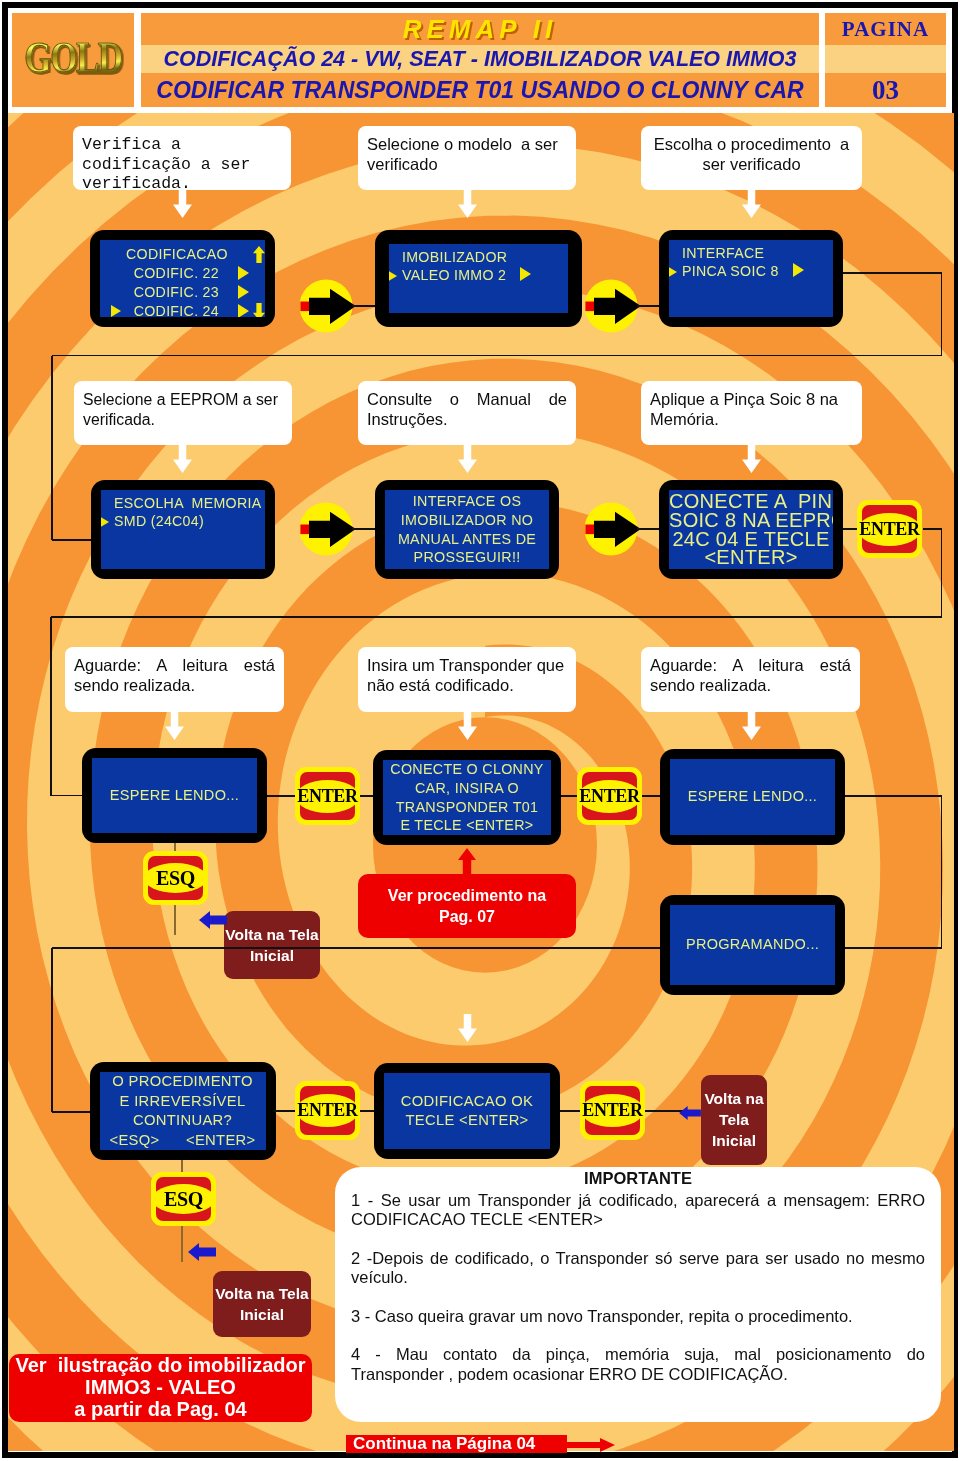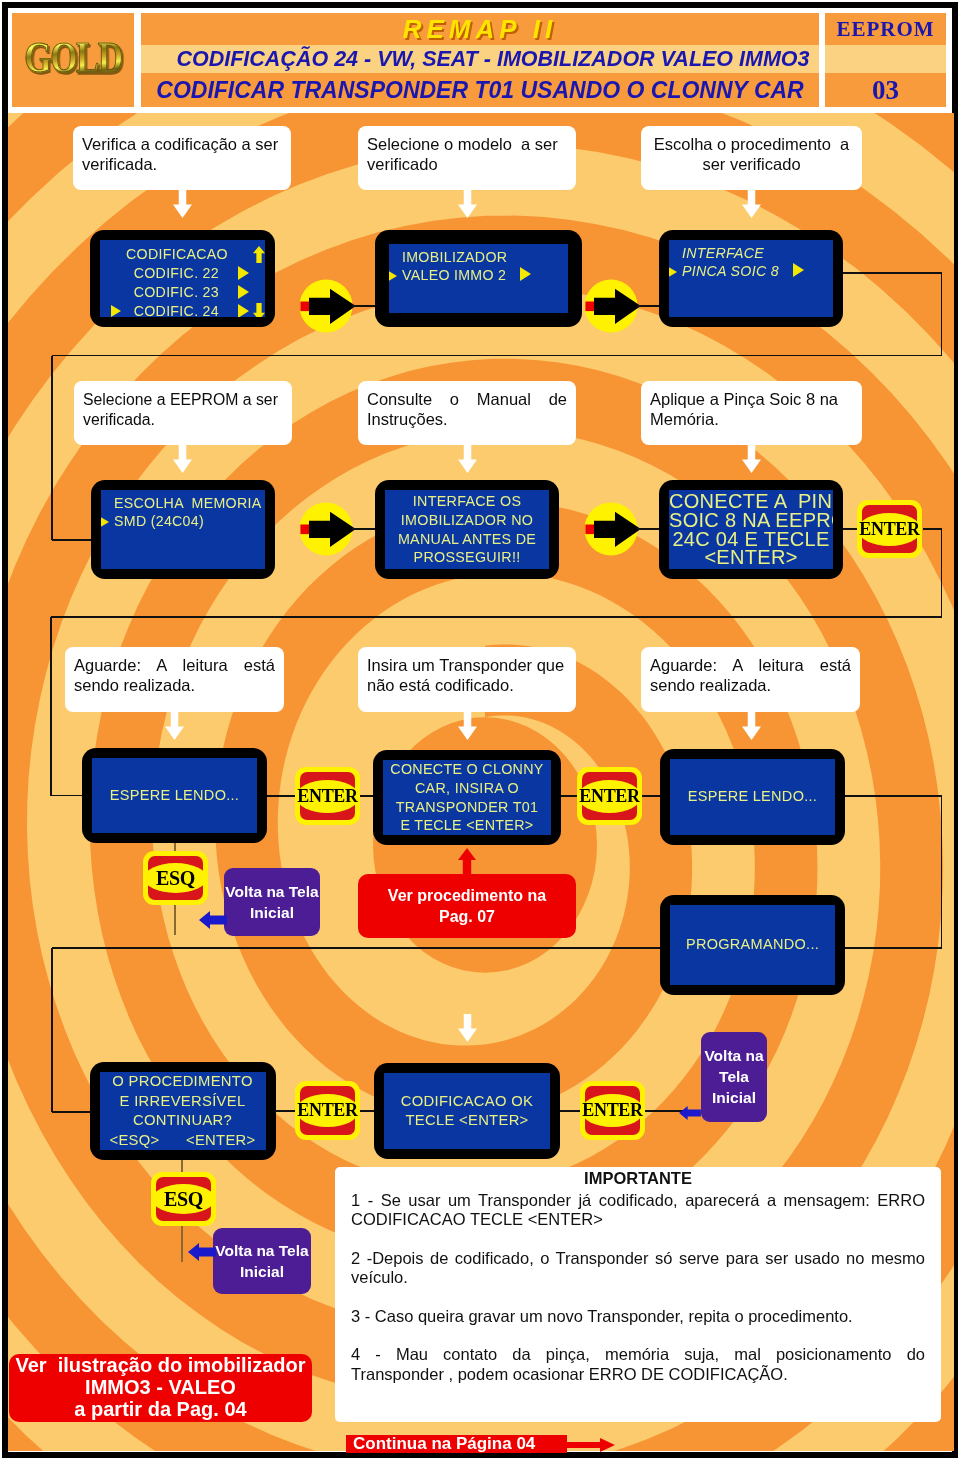--- a/index.html
+++ b/index.html
@@ -24,21 +24,21 @@
               #caa226 52%,#f7ef4a 64%,#6f6410 76%,#b89a20 88%,#5d5a12 100%);
         -webkit-background-clip:text;background-clip:text;color:transparent;
         -webkit-text-stroke:1.2px #705a10;
         filter:drop-shadow(2px 2px 0 rgba(90,65,0,.75));}
   .brand{position:absolute;left:0;top:0px;width:100%;height:32px;line-height:32px;text-align:center;
          font:italic 900 26px/32px "Liberation Sans",sans-serif;letter-spacing:5px;
          color:#FFE400;text-shadow:2px 2px 0 #C06000;}
   .tline{position:absolute;left:0;width:100%;text-align:center;
          font:italic 900 22px/28px "Liberation Sans",sans-serif;
          color:#1A16B0;white-space:nowrap;}
-  .tl1{top:32px;height:40px;line-height:28px;font-size:21.5px;margin-left:13px;}
+  .tl1{top:32px;height:40px;line-height:28px;font-size:21.5px;}
   .tl2{top:60px;height:34px;line-height:34px;font-size:23px;}
   .pagl{position:absolute;left:0;top:0;width:100%;height:32px;line-height:32px;text-align:center;
         font:700 21px/32px "Liberation Serif",serif;color:#1A16B0;letter-spacing:1px;}
   .pagn{position:absolute;left:0;top:60px;width:100%;height:34px;line-height:34px;text-align:center;
         font:700 27px/34px "Liberation Serif",serif;color:#1A16B0;border-radius:13px;}
   
   #bg{position:absolute;left:0px;top:105px;width:946px;height:1338px;overflow:hidden;background:#FCCB6E;}
   #bg svg{position:absolute;left:0;top:0;}
   #content{position:absolute;left:0px;top:105px;width:946px;height:1338px;}
   .abs{position:absolute;box-sizing:border-box;}
@@ -69,29 +69,29 @@
   .tri.tr{right:-30px;border-left:11px solid #F5E800;border-top:7px solid transparent;border-bottom:7px solid transparent;}
   .tri.ti{position:relative;display:inline-block;vertical-align:-1px;margin-left:14px;border-left:11px solid #F5E800;border-top:7px solid transparent;border-bottom:7px solid transparent;}
   .updn{position:absolute;right:-46px;width:12px;height:17px;}
   .updn.up{background:linear-gradient(#F5E800,#F5E800);clip-path:polygon(50% 0,100% 42%,72% 42%,72% 100%,28% 100%,28% 42%,0 42%);}
   .updn.dn{background:#F5E800;clip-path:polygon(50% 100%,100% 58%,72% 58%,72% 0,28% 0,28% 58%,0 58%);}
 
   .btnE{position:absolute;background:#FFF200;border-radius:11px;display:flex;align-items:center;justify-content:center;overflow:hidden;}
   .btnE .inner{position:absolute;left:5px;top:5px;right:5px;bottom:5px;background:#D9151C;border-radius:7px;}
   .btnE .ell{position:absolute;background:#FFF200;border-radius:50%;}
   .btnE span{position:relative;z-index:3;font:700 19px/19px "Liberation Serif",serif;color:#000;letter-spacing:-0.3px;}
-  .bluebtn{position:absolute;background:#4c1d95;border-radius:9px;color:#fff;
+  .bluebtn{position:absolute;background:#7f1d1d;border-radius:9px;color:#fff;
       font:700 15.5px/21px "Liberation Sans",sans-serif;display:flex;align-items:center;
-      justify-content:center;text-align:center;}
+      justify-content:center;text-align:center;margin-top:43px;}
   .bluebtn > div{width:100%;white-space:nowrap;}
   .redbox{position:absolute;background:#EE0000;border-radius:10px;color:#fff;
       font:700 16px/21px "Liberation Sans",sans-serif;display:flex;align-items:center;
       justify-content:center;text-align:center;}
   .ln{position:absolute;background:#111;}
-  .impbox{position:absolute;background:#fff;border-radius:5px;color:#111;
+  .impbox{position:absolute;background:#fff;border-radius:26px;color:#111;
       font:400 16.5px/19.5px "Liberation Sans",sans-serif;padding:2px 16px 0 16px;box-sizing:border-box;}
   .impttl{text-align:center;font-weight:700;margin-bottom:2px;}
   .impitem{margin-bottom:19px;text-align:justify;white-space:pre-wrap;}
   .impitem:last-child{margin-bottom:0;}
   .redbox.big{font:700 20px/21.7px "Liberation Sans",sans-serif;white-space:pre;}
   .foot{position:absolute;background:#EE0000;color:#fff;font:700 17px/18px "Liberation Sans",sans-serif;
       display:flex;align-items:center;padding-left:7px;}
 
 </style>
 </head>
@@ -109,36 +109,36 @@
           <div class="hband b2"></div>
           <div class="hband b3"></div>
       <div class="brand">REMAP II</div>
       <div class="tline tl1">CODIFICAÇÃO 24 - VW, SEAT - IMOBILIZADOR VALEO IMMO3</div>
       <div class="tline tl2">CODIFICAR TRANSPONDER T01 USANDO O CLONNY CAR</div>
     </div>
     <div class="hcell" id="pagBox">
       <div class="hband b1"></div>
           <div class="hband b2"></div>
           <div class="hband b3"></div>
-      <div class="pagl">EEPROM</div>
+      <div class="pagl">PAGINA</div>
       <div class="pagn">03</div>
     </div>
   </div>
 
   <div id="bg">
         <svg width="946" height="1338" viewBox="0 0 946 1338">
           <rect x="0" y="0" width="946" height="1338" fill="#FCCB6E"></rect>
           <g transform="translate(477,732) scale(1,1.14) translate(-477,-732)">
             <circle cx="477" cy="732" r="112" fill="#F79535"></circle>
             <path d="M477.0,620.0 L482.6,619.1 L488.3,618.6 L494.1,618.3 L499.9,618.3 L505.8,618.6 L511.7,619.2 L517.6,620.2 L523.5,621.4 L529.4,623.0 L535.2,624.8 L541.0,627.0 L546.7,629.5 L552.3,632.3 L557.8,635.4 L563.2,638.8 L568.4,642.5 L573.5,646.5 L578.4,650.8 L583.1,655.3 L587.6,660.2 L591.9,665.3 L596.0,670.6 L599.8,676.2 L603.3,682.0 L606.6,688.0 L609.6,694.2 L612.3,700.6 L614.6,707.2 L616.7,714.0 L618.4,720.9 L619.8,727.9 L620.8,735.0 L621.5,742.2 L621.8,749.5 L621.7,756.9 L621.3,764.2 L620.4,771.6 L619.2,779.0 L617.6,786.4 L615.7,793.7 L613.3,801.0 L610.6,808.2 L607.5,815.3 L604.0,822.2 L600.1,829.1 L595.9,835.7 L591.3,842.2 L586.4,848.5 L581.1,854.5 L575.5,860.3 L569.5,865.9 L563.3,871.2 L556.7,876.1 L549.9,880.8 L542.8,885.2 L535.5,889.2 L527.9,892.9 L520.1,896.1 L512.1,899.1 L503.9,901.6 L495.5,903.7 L487.0,905.4 L478.4,906.7 L469.6,907.5 L460.8,907.9 L452.0,907.9 L443.1,907.4 L434.1,906.5 L425.2,905.1 L416.4,903.2 L407.6,900.9 L398.8,898.2 L390.2,894.9 L381.7,891.3 L373.3,887.2 L365.1,882.6 L357.2,877.6 L349.4,872.2 L341.9,866.4 L334.6,860.2 L327.7,853.6 L321.0,846.6 L314.7,839.2 L308.7,831.6 L303.0,823.5 L297.8,815.2 L293.0,806.5 L288.6,797.6 L284.6,788.5 L281.0,779.0 L278.0,769.4 L275.4,759.6 L273.2,749.6 L271.6,739.5 L270.5,729.3 L269.9,719.0 L269.8,708.6 L270.3,698.1 L271.2,687.7 L272.7,677.3 L274.7,666.9 L277.3,656.5 L280.4,646.3 L284.0,636.2 L288.1,626.2 L292.8,616.4 L297.9,606.9 L303.6,597.5 L309.8,588.4 L316.4,579.6 L323.5,571.1 L331.0,562.9 L339.0,555.0 L347.4,547.6 L356.2,540.5 L365.4,533.9 L374.9,527.7 L384.8,522.0 L395.0,516.7 L405.5,511.9 L416.3,507.7 L427.3,504.0 L438.5,500.8 L449.9,498.2 L461.5,496.2 L473.3,494.7 L485.1,493.8 L497.0,493.5 L509.0,493.8 L521.0,494.7 L533.0,496.2 L544.9,498.3 L556.7,501.1 L568.5,504.4 L580.1,508.3 L591.6,512.8 L602.8,518.0 L613.9,523.6 L624.6,529.9 L635.1,536.7 L645.3,544.1 L655.1,552.0 L664.6,560.4 L673.7,569.3 L682.3,578.7 L690.5,588.5 L698.2,598.8 L705.5,609.5 L712.2,620.6 L718.3,632.0 L723.9,643.8 L729.0,655.9 L733.4,668.3 L737.2,680.9 L740.4,693.8 L743.0,706.9 L744.9,720.1 L746.2,733.4 L746.8,746.8 L746.7,760.3 L745.9,773.9 L744.5,787.4 L742.4,800.9 L739.6,814.3 L736.1,827.6 L731.9,840.7 L727.1,853.7 L721.6,866.5 L715.5,879.0 L708.7,891.2 L701.3,903.2 L693.2,914.7 L684.6,925.9 L675.4,936.7 L665.6,947.1 L655.3,957.0 L644.5,966.4 L633.2,975.3 L621.4,983.6 L609.1,991.3 L596.5,998.5 L583.5,1005.0 L570.1,1010.9 L556.3,1016.2 L542.3,1020.7 L528.1,1024.6 L513.6,1027.8 L498.9,1030.2 L484.1,1031.9 L469.1,1032.9 L454.1,1033.1 L439.0,1032.6 L423.9,1031.3 L408.9,1029.3 L393.9,1026.5 L379.1,1023.0 L364.4,1018.7 L349.9,1013.6 L335.6,1007.8 L321.5,1001.3 L307.8,994.1 L294.4,986.1 L281.3,977.5 L268.7,968.2 L256.5,958.3 L244.8,947.7 L233.6,936.6 L223.0,924.8 L212.9,912.5 L203.4,899.7 L194.5,886.3 L186.3,872.5 L178.7,858.3 L171.9,843.7 L165.8,828.6 L160.4,813.3 L155.8,797.6 L151.9,781.7 L148.8,765.6 L146.6,749.3 L145.1,732.9 L144.5,716.3 L144.7,699.7 L145.7,683.1 L147.6,666.5 L150.3,649.9 L153.8,633.5 L158.2,617.2 L163.4,601.1 L169.4,585.3 L176.2,569.7 L183.8,554.4 L192.1,539.5 L201.3,525.0 L211.1,510.9 L221.7,497.3 L233.0,484.2 L245.0,471.6 L257.6,459.6 L270.8,448.2 L284.6,437.5 L299.0,427.4 L313.9,418.1 L329.3,409.5 L345.2,401.6 L361.4,394.5 L378.1,388.2 L395.1,382.8 L412.4,378.1 L429.9,374.4 L447.7,371.5 L465.6,369.5 L483.7,368.4 L501.8,368.2 L520.0,368.9 L538.2,370.5 L556.3,373.0 L574.3,376.4 L592.2,380.7 L609.8,386.0 L627.3,392.1 L644.4,399.1 L661.3,407.0 L677.7,415.7 L693.8,425.2 L709.4,435.6 L724.5,446.8 L739.1,458.7 L753.0,471.4 L766.4,484.8 L779.1,498.9 L791.2,513.6 L802.5,529.0 L813.0,545.0 L822.8,561.5 L831.8,578.5 L839.9,596.0 L847.2,613.9 L853.5,632.2 L859.0,650.8 L863.6,669.7 L867.2,688.9 L869.8,708.3 L871.5,727.9 L872.2,747.5 L872.0,767.2 L870.7,787.0 L868.5,806.7 L865.2,826.3 L861.0,845.7 L855.8,865.0 L849.7,884.1 L842.5,902.8 L834.5,921.3 L825.5,939.3 L815.6,956.9 L804.8,974.1 L793.1,990.7 L780.6,1006.8 L767.2,1022.2 L753.1,1037.0 L738.2,1051.2 L722.6,1064.6 L706.3,1077.2 L689.4,1089.0 L671.9,1100.0 L653.7,1110.2 L635.1,1119.4 L616.0,1127.7 L596.4,1135.1 L576.4,1141.5 L556.1,1146.9 L535.6,1151.3 L514.7,1154.7 L493.7,1157.0 L472.5,1158.3 L451.3,1158.6 L430.0,1157.8 L408.7,1155.9 L387.5,1152.9 L366.5,1148.9 L345.6,1143.9 L324.9,1137.8 L304.5,1130.6 L284.5,1122.4 L264.8,1113.2 L245.6,1103.1 L226.9,1091.9 L208.7,1079.8 L191.1,1066.8 L174.1,1052.9 L157.8,1038.1 L142.2,1022.5 L127.4,1006.1 L113.4,989.0 L100.2,971.1 L87.9,952.6 L76.5,933.4 L66.1,913.7 L56.7,893.4 L48.2,872.6 L40.8,851.3 L34.4,829.7 L29.1,807.8 L24.9,785.5 L21.8,763.0 L19.9,740.4 L19.0,717.6 L19.3,694.8 L20.7,671.9 L23.3,649.1 L27.0,626.5 L31.9,603.9 L37.9,581.6 L44.9,559.6 L53.1,537.9 L62.4,516.7 L72.8,495.8 L84.2,475.5 L96.6,455.7 L110.1,436.5 L124.5,417.9 L139.8,400.1 L156.1,383.0 L173.2,366.7 L191.1,351.3 L209.9,336.7 L229.3,323.1 L249.5,310.4 L270.3,298.7 L291.7,288.0 L313.7,278.4 L336.2,269.9 L359.1,262.5 L382.4,256.3 L406.0,251.2 L429.9,247.2 L454.0,244.5 L478.3,243.0 L502.6,242.6 L527.0,243.5 L551.4,245.6 L575.7,249.0 L599.9,253.5 L623.8,259.3 L647.5,266.2 L670.8,274.3 L693.7,283.6 L716.2,294.1 L738.2,305.7 L759.7,318.4 L780.5,332.2 L800.6,347.0 L820.1,362.8 L838.7,379.6 L856.5,397.4 L873.5,416.1 L889.5,435.6 L904.6,455.9 L918.6,477.0 L931.6,498.9 L943.6,521.3 L954.4,544.4 L964.1,568.1 L972.6,592.2 L979.9,616.8 L986.0,641.8 L990.8,667.1 L994.4,692.6 L996.7,718.4 L997.7,744.3 L997.5,770.2 L995.9,796.2 L993.1,822.1 L988.9,847.8 L983.5,873.4 L976.8,898.7 L968.8,923.7 L959.6,948.4 L949.1,972.5 L937.4,996.2 L924.5,1019.3 L910.5,1041.8 L895.3,1063.6 L879.1,1084.6 L861.8,1104.9 L843.4,1124.3 L824.1,1142.8 L803.9,1160.3 L782.7,1176.8 L760.8,1192.3 L738.0,1206.8 L714.5,1220.0 L690.3,1232.2 L665.5,1243.1 L640.2,1252.8 L614.4,1261.2 L588.1,1268.4 L561.4,1274.2 L534.5,1278.7 L507.3,1281.9 L479.9,1283.7 L452.4,1284.2 L424.9,1283.3 L397.4,1281.0 L370.0,1277.3 L342.8,1272.3 L315.8,1265.9 L289.1,1258.1 L262.8,1249.1 L237.0,1238.7 L211.6,1227.0 L186.8,1214.0 L162.6,1199.8 L139.2,1184.4 L116.4,1167.8 L94.5,1150.1 L73.5,1131.3 L53.4,1111.4 L34.3,1090.5 L16.2,1068.6 L-0.8,1045.8 L-16.6,1022.2 L-31.3,997.7 L-44.8,972.6 L-57.1,946.7 L-68.0,920.2 L-77.7,893.1 L-85.9,865.6 L-92.9,837.6 L-98.4,809.3 L-102.5,780.7 L-105.2,751.8 L-106.5,722.8 L-106.3,693.8 L-104.7,664.7 L-101.6,635.7 L-97.0,606.8 L-91.1,578.2 L-83.7,549.8 L-74.8,521.8 L-64.6,494.2 L-53.0,467.2 L-40.1,440.6 L-25.8,414.8 L-10.2,389.6 L6.6,365.2 L24.7,341.6 L44.0,318.9 L64.4,297.2 L85.8,276.4 L108.4,256.8 L131.9,238.2 L156.3,220.8 L181.7,204.6 L207.8,189.7 L234.7,176.1 L262.3,163.8 L290.5,152.9 L319.3,143.3 L348.5,135.3 L378.2,128.6 L408.2,123.5 L438.5,119.8 L469.0,117.7 L499.6,117.0 L530.2,117.9 L560.8,120.3 L591.3,124.3 L621.6,129.7 L651.6,136.7 L681.3,145.2 L710.6,155.2 L739.5,166.6 L767.7,179.5 L795.3,193.7 L822.2,209.4 L848.4,226.4 L873.7,244.7 L898.1,264.3 L921.5,285.1 L943.9,307.1 L965.2,330.2 L985.4,354.4 L1004.4,379.6 L1022.1,405.8 L1038.5,432.8 L1053.6,460.7 L1067.3,489.3 L1079.6,518.6 L1090.4,548.6 L1099.7,579.0 L1107.6,610.0 L1113.8,641.4 L1118.5,673.1 L1121.7,705.0 L1123.2,737.1 L1123.1,769.3 L1121.5,801.4 L1118.2,833.6 L1113.4,865.5 L1106.9,897.2 L1098.8,928.7 L1089.2,959.7 L1078.1,990.2 L1065.4,1020.2 L1051.2,1049.6 L1035.5,1078.3 L1018.4,1106.2 L999.9,1133.3 L980.1,1159.4 L959.0,1184.6 L936.5,1208.7 L912.9,1231.7 L888.2,1253.6 L862.3,1274.2 L835.4,1293.5 L807.5,1311.5 L778.8,1328.1 L749.2,1343.3 L718.8,1357.0 L687.7,1369.2 L656.0,1379.8 L623.8,1388.9 L591.2,1396.3 L558.1,1402.2 L524.7,1406.4 L491.2,1408.9 L457.5,1409.8 L423.7,1409.0 L390.0,1406.5 L356.4,1402.3 L323.0,1396.4 L289.9,1388.9 L257.1,1379.7 L224.8,1368.9 L193.1,1356.5 L161.9,1342.5 L131.4,1326.9 L101.7,1309.8 L72.9,1291.3 L45.0,1271.3 L18.0,1249.9 L-7.9,1227.1 L-32.6,1203.1 L-56.2,1177.8 L-78.5,1151.3 L-99.4,1123.8 L-119.1,1095.1 L-137.3,1065.5 L-154.0,1035.0 L-169.2,1003.6 L-182.8,971.5 L-194.9,938.7 L-205.3,905.3 L-214.0,871.3 L-221.1,837.0 L-226.4,802.2 L-230.0,767.2 L-231.9,732.0 L-232.0,696.7 L-230.4,661.4 L-227.0,626.2 L-221.8,591.1 L-214.9,556.3 L-206.3,521.8 L-195.9,487.7 L-183.8,454.2 L-170.1,421.3 L-154.7,389.0 L-137.8,357.5 L-119.2,326.8 L-99.1,297.1 L-77.5,268.3 L-54.5,240.7 L-30.1,214.1 L-4.4,188.8 L22.6,164.8 L50.8,142.1 L80.1,120.8 L110.4,100.9 L141.8,82.6 L174.1,65.8 L207.2,50.7 L241.1,37.2 L275.7,25.3 L310.9,15.2 L346.5,6.9 L382.6,0.3 L419.0,-4.5 L455.7,-7.4 L492.5,-8.6 L529.4,-7.9 L566.2,-5.3 L602.9,-1.0 L639.5,5.2 L675.7,13.2 L711.5,23.1 L746.8,34.7 L781.5,48.0 L815.6,63.1 L848.9,79.9 L881.4,98.4 L913.0,118.5 L943.6,140.1 L973.1,163.3 L1001.5,188.0 L1028.6,214.0 L1054.4,241.5 L1078.9,270.2 L1101.9,300.1 L1123.5,331.2 L1143.5,363.3 L1161.9,396.5 L1178.6,430.6 L1193.7,465.5 L1207.0,501.1 L1218.5,537.5 L1228.2,574.4 L1236.1,611.8 L1242.2,649.6 L1246.3,687.6 L1248.6,725.9 L1248.9,764.4 L1247.3,802.8 L1243.8,841.1 L1238.4,879.3 L1231.1,917.2 L1221.9,954.8 L1210.9,991.9 L1198.0,1028.4 L1183.2,1064.3 L1166.7,1099.5 L1148.5,1133.9 L1128.5,1167.3 L1106.8,1199.7 L1083.6,1231.1 L1058.7,1261.3 L1032.4,1290.3 L1004.6,1318.0 L975.4,1344.2 L945.0,1369.1 L913.3,1392.4 L880.4,1414.1 L846.4,1434.2 L811.5,1452.6 L775.6,1469.3 L738.9,1484.1 L701.5,1497.2 L663.4,1508.4 L624.7,1517.7 L585.6,1525.0 L546.2,1530.4 L506.4,1533.9 L466.5,1535.3 L426.5,1534.8 L386.5,1532.3 L346.7,1527.8 L307.1,1521.3 L267.8,1512.8 L228.9,1502.4 L190.6,1490.1 L152.8,1475.8 L115.8,1459.6 L79.6,1441.7 L44.3,1421.9 L9.9,1400.3 L-23.3,1377.0 L-55.4,1352.1 L-86.3,1325.6 L-115.8,1297.5 L-144.0,1268.0 L-170.6,1237.1 L-195.8,1204.8 L-219.3,1171.3 L-241.1,1136.7 L-261.3,1100.9 L-279.6,1064.1 L-296.1,1026.5 L-310.7,988.0 L-323.5,948.7 L-334.2,908.9 L-343.0,868.5 L-349.7,827.7 L-354.5,786.5 L-357.1,745.1 L-357.8,703.6 L-356.3,662.0 L-352.8,620.5 L-347.2,579.2 L-339.5,538.2 L-329.9,497.6 L-318.1,457.4 L-304.4,417.9 L-288.8,379.0 L-271.1,340.9 L-251.6,303.7 L-230.3,267.4 L-207.1,232.2 L-182.2,198.2 L-155.5,165.4 L-127.3,134.0 L-97.5,104.0 L-66.2,75.4 L-33.5,48.4 L0.6,23.0 L35.9,-0.6 L72.4,-22.5 L110.0,-42.6 L148.6,-60.8 L188.1,-77.1 L228.4,-91.4 L269.4,-103.7 L311.0,-114.0 L353.2,-122.2 L395.7,-128.3 L438.5,-132.2 L481.5,-134.1 L524.6,-133.8 L567.7,-131.3 L610.7,-126.7 L653.4,-120.0 L695.8,-111.1 L737.8,-100.2 L779.2,-87.1 L819.9,-72.0 L859.9,-54.8 L899.0,-35.7 L937.2,-14.6 L974.3,8.4 L1010.3,33.2 L1045.0,59.8 L1078.4,88.2 L1110.4,118.2 L1140.9,149.8 L1169.8,182.9 L1197.0,217.5 L1222.6,253.4 L1246.3,290.5 L1268.2,328.9 L1288.2,368.3 L1306.2,408.7 L1322.2,450.0 L1336.1,492.1 L1347.9,534.9 L1357.6,578.3 L1365.2,622.2 L1370.5,666.4 L1373.7,710.9 L1374.6,755.5 L1373.3,800.2 L1369.8,844.8 L1364.1,889.2 L1356.1,933.3 L1346.0,977.1 L1333.7,1020.3 L1319.2,1062.9 L1302.6,1104.8 L1284.0,1145.8 L1263.2,1185.9 L1240.5,1225.0 L1215.9,1262.9 L1189.3,1299.6 L1161.0,1335.0 L1130.9,1369.0 L1099.1,1401.4 L1065.7,1432.3 L1030.7,1461.5 L994.3,1488.9 L956.6,1514.6 L917.5,1538.3 L877.3,1560.1 L836.0,1579.9 L793.8,1597.7 L750.6,1613.3 L706.7,1626.8 L662.2,1638.1 L617.0,1647.1 L571.5,1653.9 L525.6,1658.5 L479.4,1660.8 L433.2,1660.7 L387.0,1658.4 L340.9,1653.8 L295.0,1646.8 L249.5,1637.6 L204.5,1626.1 L160.0,1612.4 L116.3,1596.5 L73.3,1578.4 L31.2,1558.1 L-9.8,1535.8 L-49.7,1511.4 L-88.4,1485.1 L-125.8,1456.8 L-161.8,1426.6 L-196.2,1394.7 L-229.1,1361.1 L-260.3,1325.8 L-289.7,1289.0 L-317.3,1250.8 L-342.9,1211.1 L-366.6,1170.2 L-388.3,1128.2 L-407.8,1085.0 L-425.2,1040.9 L-440.4,995.9 L-453.4,950.2 L-464.1,903.9 L-472.4,857.0 L-478.5,809.7 L-482.1,762.1 L-483.4,714.4 L-482.4,666.6 L-478.9,618.9 L-473.1,571.3 L-464.9,524.0 L-454.3,477.2 L-441.5,430.9 L-426.3,385.3 L-408.8,340.4 L-389.2,296.4 L-367.3,253.3 L-343.3,211.4 L-317.2,170.7 L-289.1,131.3 L-259.0,93.3 L-227.1,56.8 L-193.3,21.9 L-157.8,-11.3 L-120.7,-42.7 L-82.0,-72.3 L-41.9,-100.0 L-0.3,-125.6 L42.5,-149.2 L86.4,-170.6 L131.4,-189.8 L177.4,-206.8 L224.2,-221.5 L271.7,-233.9 L319.8,-243.9 L368.4,-251.5 L417.4,-256.6 L466.6,-259.4 L516.0,-259.7 L565.3,-257.5 L614.5,-252.9 L663.5,-245.8 L712.1,-236.3 L760.3,-224.3 L807.8,-210.0 L854.6,-193.3 L900.6,-174.3 L945.6,-153.0 L989.5,-129.5 L1032.3,-103.7 L1073.7,-75.9 L1113.8,-46.0 L1152.3,-14.1 L1189.3,19.7 L1224.6,55.3 L1258.1,92.7 L1289.7,131.7 L1319.4,172.3 L1347.0,214.4 L1372.5,257.8 L1395.9,302.5 L1417.0,348.4 L1435.9,395.3 L1452.4,443.1 L1466.5,491.7 L1478.2,541.0 L1487.5,590.9 L1494.2,641.2 L1498.5,691.9 L1500.2,742.7 L1499.4,793.6 L1496.1,844.5 L1490.2,895.2 L1481.8,945.6 L1470.9,995.5 L1457.5,1044.9 L1441.7,1093.6 L1423.4,1141.6 L1402.8,1188.5 L1379.8,1234.5 L1354.5,1279.3 L1327.1,1322.8 L1297.4,1365.0 L1265.7,1405.6 L1231.9,1444.7 L1196.3,1482.0 L1158.7,1517.6 L1119.4,1551.3 L1078.5,1583.1 L1036.0,1612.8 L992.0,1640.3 L946.6,1665.7 L900.0,1688.8 L852.3,1709.6 L803.5,1728.0 L753.8,1744.0 L703.4,1757.4 L652.3,1768.4 L600.7,1776.8 L548.6,1782.7 L496.3,1785.9 L443.9,1786.6 L391.4,1784.6 L339.0,1780.1 L286.9,1772.9 L235.2,1763.1 L183.9,1750.8 L133.3,1735.9 L83.4,1718.5 L34.5,1698.6 L-13.5,1676.3 L-60.3,1651.6 L-106.0,1624.5 L-150.2,1595.3 L-193.0,1563.8 L-234.2,1530.2 L-273.7,1494.5 L-311.4,1457.0 L-347.2,1417.5 L-381.1,1376.3 L-412.9,1333.4 L-442.5,1288.9 L-469.9,1242.9 L-495.1,1195.7 L-517.8,1147.1 L-538.2,1097.5 L-556.1,1046.9 L-571.4,995.3 L-584.2,943.1 L-594.3,890.2 L-601.9,836.8 L-606.7,783.1 L-608.9,729.2 L-608.5,675.1 L-605.3,621.1 L-599.4,567.3 L-590.9,513.8 L-579.6,460.7 L-565.8,408.2 L-549.3,356.4 L-530.3,305.5 L-508.8,255.5 L-484.7,206.6 L-458.3,158.9 L-429.4,112.5 L-398.3,67.6 L-364.9,24.3 L-329.4,-17.4 L-291.9,-57.3 L-252.3,-95.3 L-210.9,-131.3 L-167.7,-165.2 L-122.9,-197.0 L-76.4,-226.5 L-28.5,-253.8 L20.7,-278.6 L71.2,-301.0 L122.7,-320.8 L175.2,-338.1 L228.6,-352.7 L282.6,-364.7 L337.3,-374.0 L392.4,-380.6 L447.8,-384.4 L503.3,-385.5 L558.9,-383.8 L614.4,-379.3 L669.7,-372.1 L724.6,-362.1 L778.9,-349.4 L832.6,-334.0 L885.6,-315.9 L937.6,-295.2 L988.5,-271.9 L1038.3,-246.1 L1086.8,-217.8 L1133.8,-187.1 L1179.3,-154.1 L1223.2,-118.9 L1265.3,-81.4 L1305.5,-41.9 L1343.7,-0.4 L1379.8,43.0 L1413.8,88.2 L1445.5,135.0 L1474.8,183.4 L1501.8,233.3 L1526.2,284.5 L1548.1,336.9 L1567.4,390.3 L1584.0,444.7 L1597.9,499.9 L1609.0,555.7 L1617.3,612.1 L1622.9,668.9 L1625.6,726.0 L1625.5,783.1 L1622.5,840.3 L1616.7,897.2 L1608.0,953.9 L1596.6,1010.1 L1582.3,1065.7 L1565.3,1120.6 L1545.5,1174.6 L1523.1,1227.6 L1498.1,1279.5 L1470.4,1330.1 L1440.3,1379.3 L1407.7,1427.0 L1372.8,1473.0 L1335.5,1517.3 L1296.1,1559.8 L1254.6,1600.2 L1211.1,1638.6 L1165.7,1674.7 L1118.5,1708.7 L1069.7,1740.2 L1019.3,1769.3 L967.5,1795.9 L914.3,1819.9 L860.0,1841.2 L804.7,1859.9 L748.4,1875.7 L691.4,1888.8 L633.7,1899.0 L575.6,1906.3 L517.1,1910.8 L458.5,1912.3 L399.7,1910.9 L341.1,1906.6 L282.7,1899.4 L224.7,1889.2 L167.2,1876.2 L110.4,1860.4 L54.4,1841.7 L-0.7,1820.2 L-54.6,1796.0 L-107.4,1769.1 L-158.7,1739.6 L-208.6,1707.6 L-256.9,1673.0 L-303.4,1636.1 L-348.1,1596.9 L-390.8,1555.5 L-431.4,1512.0 L-469.9,1466.5 L-506.1,1419.1 L-539.8,1369.9 L-571.2,1319.0 L-600.0,1266.6 L-626.1,1212.8 L-649.6,1157.7 L-670.3,1101.5 L-688.2,1044.2 L-703.3,986.1 L-715.4,927.3 L-724.7,867.8 L-730.9,808.0 L-734.2,747.9 L-734.5,687.6 L-731.8,627.3 L-726.0,567.2 L-717.3,507.4 L-705.7,448.1 L-691.0,389.3 L-673.5,331.4 L-653.1,274.3 L-629.8,218.2 L-603.8,163.4 L-575.0,109.8 L-543.6,57.7 L-509.6,7.2 L-473.2,-41.5 L-434.3,-88.5 L-393.0,-133.5 L-349.6,-176.4 L-304.0,-217.2 L-256.5,-255.6 L-207.0,-291.7 L-155.8,-325.3 L-102.9,-356.3 L-48.5,-384.7 L7.3,-410.4 L64.4,-433.3 L122.5,-453.3 L181.7,-470.4 L241.6,-484.6 L302.3,-495.8 L363.4,-503.9 L425.0,-509.0 L486.8,-511.1 L548.6,-510.1 L610.4,-506.0 L671.9,-498.8 L733.1,-488.5 L793.7,-475.3 L853.7,-459.0 L912.7,-439.7 L970.9,-417.5 L1027.8,-392.4 L1083.5,-364.5 L1137.8,-333.8 L1190.6,-300.5 L1241.6,-264.5 L1290.9,-226.0 L1338.2,-185.1 L1383.4,-141.8 L1426.5,-96.3 L1467.3,-48.7 L1505.7,0.9 L1541.6,52.4 L1575.0,105.7 L1605.6,160.6 L1633.6,217.1 L1658.7,274.9 L1680.9,333.9 L1700.1,393.9 L1716.4,455.0 L1729.6,516.8 L1739.8,579.2 L1746.8,642.1 L1750.7,705.3 L1751.4,768.7 L1749.0,832.1 L1743.5,895.4 L1734.8,958.3 L1722.9,1020.8 L1708.0,1082.7 L1690.0,1143.7 L1668.9,1203.9 L1644.9,1263.0 L1617.9,1320.9 L1588.1,1377.4 L1555.5,1432.4 L1520.1,1485.7 L1482.1,1537.2 L1441.6,1586.9 L1398.6,1634.5 L1353.3,1679.9 L1305.7,1723.1 L1256.0,1763.9 L1204.3,1802.1 L1150.7,1837.8 L1095.3,1870.8 L1038.4,1901.1 L979.9,1928.4 L920.2,1952.9 L859.2,1974.4 L797.2,1992.8 L734.3,2008.1 L670.7,2020.3 L606.5,2029.4 L541.9,2035.2 L477.0,2037.8 L477.0,2100.6 L545.0,2098.0 L612.7,2091.9 L680.0,2082.5 L746.7,2069.7 L812.7,2053.7 L877.7,2034.4 L941.6,2012.0 L1004.3,1986.4 L1065.6,1957.7 L1125.3,1926.0 L1183.4,1891.5 L1239.6,1854.1 L1293.8,1814.0 L1346.0,1771.3 L1395.9,1726.1 L1443.5,1678.4 L1488.6,1628.6 L1531.2,1576.5 L1571.0,1522.5 L1608.1,1466.6 L1642.4,1408.9 L1673.7,1349.7 L1702.1,1289.0 L1727.3,1227.0 L1749.5,1163.9 L1768.4,1099.9 L1784.1,1035.0 L1796.6,969.4 L1805.8,903.4 L1811.7,837.0 L1814.2,770.5 L1813.5,704.0 L1809.5,637.7 L1802.1,571.6 L1791.6,506.1 L1777.7,441.3 L1760.7,377.2 L1740.5,314.1 L1717.3,252.2 L1691.0,191.5 L1661.7,132.3 L1629.5,74.6 L1594.6,18.6 L1556.9,-35.5 L1516.7,-87.6 L1473.9,-137.6 L1428.7,-185.4 L1381.2,-230.9 L1331.6,-273.9 L1279.9,-314.3 L1226.3,-352.2 L1171.0,-387.2 L1114.0,-419.5 L1055.5,-448.8 L995.7,-475.2 L934.6,-498.6 L872.6,-518.9 L809.7,-536.0 L746.0,-550.0 L681.8,-560.8 L617.1,-568.4 L552.2,-572.8 L487.3,-573.9 L422.4,-571.8 L357.7,-566.5 L293.4,-558.0 L229.7,-546.3 L166.7,-531.4 L104.5,-513.5 L43.4,-492.5 L-16.6,-468.5 L-75.2,-441.6 L-132.4,-411.8 L-188.0,-379.2 L-241.9,-343.9 L-293.9,-306.1 L-344.0,-265.7 L-391.9,-222.9 L-437.6,-177.8 L-481.0,-130.5 L-521.9,-81.2 L-560.3,-30.0 L-596.1,23.1 L-629.1,77.8 L-659.4,134.1 L-686.8,191.8 L-711.3,250.7 L-732.8,310.7 L-751.3,371.6 L-766.8,433.4 L-779.1,495.8 L-788.3,558.7 L-794.4,621.9 L-797.3,685.3 L-797.0,748.7 L-793.6,811.9 L-787.1,874.9 L-777.4,937.4 L-764.7,999.3 L-748.9,1060.5 L-730.1,1120.7 L-708.4,1179.9 L-683.7,1237.9 L-656.2,1294.5 L-626.0,1349.7 L-593.1,1403.3 L-557.6,1455.1 L-519.5,1505.0 L-479.1,1552.9 L-436.4,1598.8 L-391.5,1642.4 L-344.5,1683.7 L-295.5,1722.6 L-244.8,1759.0 L-192.3,1792.7 L-138.2,1823.8 L-82.7,1852.2 L-25.9,1877.7 L32.0,1900.4 L91.0,1920.1 L150.8,1936.9 L211.3,1950.6 L272.4,1961.4 L333.9,1969.0 L395.6,1973.6 L457.5,1975.1 L519.3,1973.6 L580.9,1968.9 L642.1,1961.3 L702.8,1950.6 L762.9,1936.9 L822.2,1920.2 L880.5,1900.6 L937.8,1878.2 L993.8,1853.0 L1048.4,1825.0 L1101.5,1794.4 L1153.0,1761.2 L1202.8,1725.5 L1250.7,1687.4 L1296.5,1647.0 L1340.3,1604.4 L1381.9,1559.7 L1421.2,1513.1 L1458.0,1464.6 L1492.4,1414.3 L1524.2,1362.5 L1553.4,1309.2 L1579.9,1254.5 L1603.6,1198.6 L1624.5,1141.7 L1642.5,1083.9 L1657.6,1025.3 L1669.7,966.0 L1678.9,906.3 L1685.1,846.2 L1688.2,785.9 L1688.4,725.7 L1685.6,665.5 L1679.8,605.6 L1671.1,546.1 L1659.4,487.1 L1644.8,428.9 L1627.3,371.5 L1607.0,315.1 L1584.0,259.8 L1558.3,205.8 L1529.9,153.2 L1499.0,102.1 L1465.6,52.6 L1429.8,4.9 L1391.7,-41.0 L1351.4,-84.8 L1309.0,-126.5 L1264.6,-166.1 L1218.4,-203.4 L1170.4,-238.3 L1120.7,-270.7 L1069.6,-300.6 L1017.1,-327.9 L963.3,-352.5 L908.4,-374.5 L852.5,-393.6 L795.8,-409.9 L738.4,-423.4 L680.5,-434.0 L622.1,-441.7 L563.5,-446.4 L504.8,-448.3 L446.1,-447.2 L387.6,-443.2 L329.4,-436.3 L271.7,-426.6 L214.5,-414.0 L158.2,-398.5 L102.7,-380.3 L48.2,-359.4 L-5.2,-335.9 L-57.2,-309.7 L-107.8,-281.0 L-156.9,-249.8 L-204.4,-216.3 L-250.1,-180.4 L-293.9,-142.4 L-335.7,-102.3 L-375.5,-60.2 L-413.0,-16.1 L-448.3,29.6 L-481.3,77.1 L-511.8,126.0 L-539.9,176.4 L-565.3,228.1 L-588.2,281.0 L-608.4,334.8 L-625.8,389.6 L-640.5,445.1 L-652.4,501.2 L-661.5,557.8 L-667.8,614.7 L-671.2,671.8 L-671.8,729.0 L-669.5,786.1 L-664.4,842.9 L-656.5,899.4 L-645.8,955.3 L-632.3,1010.6 L-616.2,1065.2 L-597.3,1118.8 L-575.8,1171.3 L-551.8,1222.7 L-525.2,1272.8 L-496.3,1321.4 L-464.9,1368.5 L-431.3,1414.0 L-395.5,1457.7 L-357.6,1499.5 L-317.7,1539.3 L-276.0,1577.1 L-232.4,1612.7 L-187.1,1646.1 L-140.3,1677.1 L-92.0,1705.8 L-42.5,1732.0 L8.3,1755.7 L60.2,1776.8 L112.9,1795.3 L166.5,1811.1 L220.8,1824.3 L275.6,1834.7 L330.8,1842.3 L386.3,1847.2 L441.9,1849.4 L497.5,1848.8 L552.9,1845.4 L608.0,1839.2 L662.8,1830.4 L716.9,1818.8 L770.4,1804.6 L823.1,1787.7 L874.8,1768.3 L925.4,1746.3 L974.8,1721.8 L1023.0,1695.0 L1069.6,1665.8 L1114.7,1634.4 L1158.2,1600.8 L1199.9,1565.1 L1239.8,1527.4 L1277.6,1487.8 L1313.5,1446.4 L1347.2,1403.3 L1378.7,1358.7 L1407.9,1312.5 L1434.7,1265.0 L1459.1,1216.3 L1481.1,1166.5 L1500.5,1115.7 L1517.4,1064.0 L1531.6,1011.6 L1543.3,958.6 L1552.2,905.2 L1558.5,851.4 L1562.1,797.4 L1563.0,743.4 L1561.3,689.4 L1556.8,635.6 L1549.7,582.2 L1540.0,529.2 L1527.6,476.9 L1512.7,425.2 L1495.2,374.4 L1475.2,324.6 L1452.8,275.9 L1428.1,228.4 L1401.0,182.3 L1371.7,137.6 L1340.2,94.4 L1306.7,52.9 L1271.2,13.2 L1233.7,-24.7 L1194.5,-60.7 L1153.6,-94.6 L1111.0,-126.4 L1067.0,-156.1 L1021.6,-183.4 L975.0,-208.5 L927.2,-231.2 L878.4,-251.5 L828.6,-269.3 L778.1,-284.6 L727.0,-297.3 L675.3,-307.5 L623.2,-315.1 L570.9,-320.1 L518.4,-322.4 L466.0,-322.2 L413.6,-319.4 L361.5,-313.9 L309.8,-305.9 L258.6,-295.3 L208.1,-282.2 L158.3,-266.7 L109.4,-248.7 L61.5,-228.3 L14.7,-205.5 L-30.9,-180.5 L-75.1,-153.3 L-117.9,-123.9 L-159.1,-92.5 L-198.6,-59.1 L-236.5,-23.8 L-272.4,13.3 L-306.5,52.1 L-338.5,92.5 L-368.5,134.4 L-396.3,177.8 L-422.0,222.4 L-445.3,268.1 L-466.3,315.0 L-485.0,362.7 L-501.2,411.3 L-515.0,460.6 L-526.2,510.5 L-535.0,560.8 L-541.3,611.5 L-545.1,662.3 L-546.3,713.2 L-544.9,764.1 L-541.1,814.8 L-534.7,865.2 L-525.9,915.2 L-514.5,964.6 L-500.8,1013.3 L-484.7,1061.3 L-466.2,1108.3 L-445.4,1154.3 L-422.4,1199.2 L-397.2,1242.8 L-369.9,1285.1 L-340.5,1326.0 L-309.2,1365.2 L-276.0,1402.9 L-241.0,1438.8 L-204.3,1472.9 L-166.0,1505.1 L-126.1,1535.3 L-84.9,1563.5 L-42.3,1589.5 L1.4,1613.4 L46.3,1635.1 L92.1,1654.5 L138.8,1671.5 L186.2,1686.2 L234.2,1698.5 L282.8,1708.4 L331.7,1715.9 L380.9,1720.9 L430.2,1723.5 L479.6,1723.6 L528.8,1721.2 L577.9,1716.5 L626.5,1709.2 L674.7,1699.6 L722.4,1687.6 L769.3,1673.3 L815.4,1656.7 L860.5,1637.8 L904.7,1616.7 L947.7,1593.5 L989.4,1568.1 L1029.8,1540.8 L1068.7,1511.5 L1106.1,1480.4 L1141.8,1447.5 L1175.9,1412.8 L1208.1,1376.6 L1238.5,1338.8 L1266.9,1299.6 L1293.3,1259.1 L1317.7,1217.4 L1339.9,1174.5 L1359.9,1130.6 L1377.7,1085.9 L1393.2,1040.3 L1406.5,994.1 L1417.4,947.4 L1426.0,900.2 L1432.2,852.7 L1436.0,804.9 L1437.4,757.1 L1436.5,709.4 L1433.2,661.8 L1427.5,614.4 L1419.5,567.5 L1409.2,521.1 L1396.6,475.2 L1381.8,430.1 L1364.7,385.9 L1345.5,342.6 L1324.2,300.3 L1300.8,259.2 L1275.4,219.4 L1248.2,180.9 L1219.0,143.9 L1188.1,108.4 L1155.5,74.5 L1121.3,42.3 L1085.6,11.9 L1048.4,-16.7 L1009.9,-43.4 L970.2,-68.1 L929.3,-90.7 L887.4,-111.3 L844.6,-129.8 L800.9,-146.0 L756.6,-160.1 L711.6,-171.9 L666.2,-181.5 L620.4,-188.8 L574.3,-193.8 L528.1,-196.5 L481.9,-196.9 L435.7,-195.0 L389.8,-190.8 L344.1,-184.4 L298.9,-175.6 L254.3,-164.7 L210.2,-151.6 L167.0,-136.3 L124.6,-118.9 L83.1,-99.4 L42.7,-77.9 L3.5,-54.4 L-34.4,-29.1 L-71.1,-1.9 L-106.2,27.0 L-139.9,57.6 L-172.0,89.8 L-202.3,123.5 L-231.0,158.7 L-257.8,195.2 L-282.8,232.9 L-305.8,271.8 L-326.8,311.8 L-345.8,352.7 L-362.7,394.4 L-377.5,436.9 L-390.2,480.1 L-400.7,523.7 L-409.0,567.8 L-415.1,612.2 L-418.9,656.8 L-420.6,701.4 L-420.0,746.1 L-417.2,790.6 L-412.2,834.9 L-405.0,878.8 L-395.6,922.3 L-384.1,965.2 L-370.5,1007.4 L-354.8,1048.8 L-337.1,1089.4 L-317.5,1129.0 L-295.9,1167.5 L-272.4,1204.9 L-247.2,1241.0 L-220.2,1275.7 L-191.5,1309.1 L-161.3,1340.9 L-129.6,1371.2 L-96.4,1399.8 L-61.9,1426.7 L-26.1,1451.8 L10.9,1475.1 L48.9,1496.5 L87.9,1515.9 L127.7,1533.4 L168.3,1548.8 L209.6,1562.2 L251.5,1573.5 L293.8,1582.7 L336.5,1589.8 L379.5,1594.7 L422.5,1597.5 L465.7,1598.2 L508.7,1596.7 L551.6,1593.0 L594.2,1587.3 L636.4,1579.4 L678.1,1569.5 L719.2,1557.5 L759.6,1543.5 L799.2,1527.5 L838.0,1509.6 L875.7,1489.8 L912.4,1468.2 L947.9,1444.8 L982.2,1419.7 L1015.1,1393.0 L1046.6,1364.7 L1076.7,1334.8 L1105.2,1303.6 L1132.1,1271.0 L1157.3,1237.2 L1180.7,1202.2 L1202.4,1166.1 L1222.2,1129.1 L1240.1,1091.1 L1256.1,1052.3 L1270.1,1012.9 L1282.1,972.8 L1292.2,932.2 L1300.1,891.3 L1306.0,850.0 L1309.9,808.5 L1311.7,767.0 L1311.4,725.4 L1309.0,684.0 L1304.6,642.8 L1298.2,601.9 L1289.7,561.5 L1279.3,521.5 L1266.9,482.2 L1252.5,443.6 L1236.3,405.8 L1218.3,368.8 L1198.4,332.9 L1176.9,298.1 L1153.6,264.4 L1128.7,231.9 L1102.3,200.8 L1074.4,171.0 L1045.1,142.7 L1014.4,116.0 L982.5,90.8 L949.4,67.3 L915.2,45.4 L880.1,25.4 L844.0,7.1 L807.1,-9.4 L769.4,-23.9 L731.2,-36.6 L692.4,-47.3 L653.2,-56.1 L613.6,-62.9 L573.8,-67.7 L533.8,-70.6 L493.8,-71.4 L453.9,-70.2 L414.1,-67.1 L374.6,-62.0 L335.4,-55.0 L296.7,-46.0 L258.5,-35.1 L220.9,-22.3 L184.1,-7.7 L148.1,8.6 L113.0,26.8 L78.9,46.6 L45.8,68.1 L14.0,91.1 L-16.7,115.7 L-46.1,141.8 L-74.1,169.2 L-100.7,198.0 L-125.7,228.0 L-149.3,259.2 L-171.2,291.5 L-191.4,324.8 L-210.0,359.0 L-226.8,394.1 L-241.8,429.9 L-255.0,466.3 L-266.3,503.3 L-275.8,540.8 L-283.4,578.7 L-289.1,616.8 L-292.9,655.2 L-294.8,693.6 L-294.7,732.0 L-292.8,770.3 L-288.9,808.5 L-283.2,846.3 L-275.6,883.8 L-266.2,920.7 L-254.9,957.2 L-241.9,992.9 L-227.1,1028.0 L-210.6,1062.2 L-192.5,1095.5 L-172.7,1127.8 L-151.4,1159.1 L-128.6,1189.2 L-104.4,1218.1 L-78.7,1245.7 L-51.8,1272.0 L-23.7,1296.9 L5.7,1320.3 L36.1,1342.2 L67.5,1362.5 L99.9,1381.3 L133.1,1398.3 L167.1,1413.7 L201.7,1427.3 L236.9,1439.2 L272.7,1449.3 L308.8,1457.6 L345.3,1464.1 L382.0,1468.8 L418.8,1471.6 L455.7,1472.6 L492.5,1471.7 L529.2,1469.1 L565.7,1464.6 L601.8,1458.3 L637.5,1450.2 L672.8,1440.4 L707.4,1428.8 L741.5,1415.6 L774.7,1400.7 L807.1,1384.1 L838.7,1366.1 L869.2,1346.5 L898.7,1325.4 L927.1,1302.9 L954.2,1279.1 L980.2,1253.9 L1004.8,1227.6 L1028.0,1200.1 L1049.8,1171.5 L1070.1,1141.9 L1088.9,1111.4 L1106.2,1080.0 L1121.8,1047.9 L1135.8,1015.0 L1148.1,981.6 L1158.7,947.6 L1167.7,913.2 L1174.8,878.4 L1180.3,843.4 L1184.0,808.2 L1185.9,772.9 L1186.0,737.6 L1184.4,702.3 L1181.1,667.3 L1176.0,632.5 L1169.2,598.1 L1160.8,564.1 L1150.6,530.5 L1138.8,497.6 L1125.4,465.4 L1110.5,433.9 L1094.0,403.2 L1076.0,373.5 L1056.6,344.7 L1035.9,317.0 L1013.8,290.3 L990.4,264.8 L965.8,240.6 L940.1,217.6 L913.4,196.0 L885.6,175.8 L856.9,157.0 L827.3,139.7 L797.0,123.9 L765.9,109.6 L734.2,96.9 L702.0,85.9 L669.3,76.4 L636.3,68.7 L602.9,62.5 L569.3,58.1 L535.6,55.3 L501.9,54.2 L468.1,54.8 L434.5,57.1 L401.1,61.0 L368.0,66.6 L335.3,73.8 L303.0,82.7 L271.2,93.1 L240.1,105.0 L209.6,118.5 L179.9,133.4 L151.0,149.8 L122.9,167.6 L95.9,186.7 L69.9,207.1 L44.9,228.8 L21.1,251.6 L-1.5,275.5 L-22.9,300.5 L-42.9,326.5 L-61.6,353.5 L-78.9,381.2 L-94.8,409.8 L-109.2,439.1 L-122.2,469.0 L-133.6,499.5 L-143.4,530.4 L-151.7,561.8 L-158.4,593.5 L-163.6,625.4 L-167.1,657.5 L-169.0,689.7 L-169.3,721.8 L-168.0,754.0 L-165.1,785.9 L-160.7,817.7 L-154.6,849.1 L-147.1,880.1 L-138.0,910.7 L-127.4,940.7 L-115.4,970.1 L-101.9,998.9 L-87.0,1026.9 L-70.8,1054.0 L-53.3,1080.3 L-34.5,1105.7 L-14.5,1130.0 L6.6,1153.3 L28.9,1175.5 L52.1,1196.5 L76.4,1216.3 L101.6,1234.8 L127.6,1252.0 L154.4,1267.9 L181.9,1282.4 L210.0,1295.5 L238.8,1307.1 L268.0,1317.3 L297.7,1326.0 L327.6,1333.3 L357.9,1339.0 L388.4,1343.1 L419.0,1345.8 L449.6,1346.9 L480.2,1346.5 L510.7,1344.6 L541.0,1341.2 L571.1,1336.3 L600.8,1329.9 L630.1,1322.0 L659.0,1312.7 L687.3,1302.0 L715.0,1290.0 L742.0,1276.5 L768.3,1261.8 L793.7,1245.8 L818.3,1228.6 L842.0,1210.3 L864.7,1190.8 L886.3,1170.2 L906.9,1148.6 L926.3,1126.1 L944.6,1102.6 L961.6,1078.3 L977.4,1053.3 L991.9,1027.5 L1005.1,1001.1 L1016.9,974.1 L1027.3,946.6 L1036.4,918.6 L1044.0,890.3 L1050.2,861.7 L1055.0,832.9 L1058.3,803.9 L1060.1,774.8 L1060.5,745.8 L1059.5,716.7 L1057.0,687.9 L1053.1,659.2 L1047.8,630.8 L1041.1,602.8 L1033.0,575.2 L1023.6,548.0 L1012.9,521.5 L1000.8,495.5 L987.5,470.2 L973.0,445.6 L957.3,421.8 L940.5,398.9 L922.6,376.9 L903.7,355.9 L883.7,335.8 L862.8,316.8 L841.1,298.9 L818.5,282.1 L795.1,266.5 L771.1,252.1 L746.4,239.0 L721.1,227.1 L695.3,216.5 L669.1,207.2 L642.4,199.2 L615.5,192.6 L588.3,187.4 L560.9,183.5 L533.5,181.0 L505.9,179.9 L478.4,180.1 L451.0,181.7 L423.8,184.7 L396.8,189.0 L370.1,194.6 L343.8,201.6 L317.8,209.8 L292.4,219.3 L267.5,230.0 L243.3,242.0 L219.7,255.1 L196.8,269.3 L174.7,284.6 L153.4,301.0 L133.0,318.4 L113.5,336.8 L95.1,356.0 L77.6,376.1 L61.2,397.1 L45.8,418.7 L31.6,441.1 L18.6,464.1 L6.7,487.7 L-4.0,511.8 L-13.4,536.3 L-21.6,561.3 L-28.5,586.6 L-34.1,612.1 L-38.5,637.9 L-41.6,663.7 L-43.3,689.7 L-43.8,715.6 L-43.0,741.5 L-40.8,767.3 L-37.5,792.9 L-32.8,818.2 L-26.9,843.3 L-19.8,867.9 L-11.5,892.1 L-2.0,915.9 L8.6,939.1 L20.4,961.6 L33.3,983.6 L47.2,1004.8 L62.1,1025.2 L77.9,1044.9 L94.7,1063.7 L112.4,1081.6 L130.9,1098.6 L150.2,1114.6 L170.3,1129.6 L191.0,1143.5 L212.3,1156.4 L234.2,1168.1 L256.7,1178.8 L279.6,1188.3 L302.8,1196.6 L326.5,1203.7 L350.3,1209.7 L374.5,1214.4 L398.7,1217.9 L423.1,1220.2 L447.5,1221.3 L471.9,1221.2 L496.2,1219.8 L520.3,1217.3 L544.2,1213.5 L567.9,1208.6 L591.3,1202.5 L614.2,1195.3 L636.8,1187.0 L658.8,1177.6 L680.3,1167.1 L701.3,1155.5 L721.5,1143.0 L741.1,1129.5 L760.0,1115.1 L778.0,1099.8 L795.3,1083.6 L811.7,1066.7 L827.2,1048.9 L841.7,1030.5 L855.3,1011.4 L867.9,991.7 L879.5,971.4 L890.0,950.7 L899.5,929.4 L907.8,907.8 L915.1,885.8 L921.3,863.6 L926.3,841.1 L930.2,818.4 L932.9,795.7 L934.5,772.8 L935.0,750.0 L934.3,727.2 L932.5,704.5 L929.6,682.0 L925.6,659.7 L920.5,637.7 L914.3,616.1 L907.0,594.8 L898.7,573.9 L889.4,553.5 L879.2,533.7 L867.9,514.4 L855.8,495.8 L842.8,477.8 L828.9,460.5 L814.2,444.0 L798.7,428.3 L782.5,413.4 L765.7,399.3 L748.2,386.2 L730.1,373.9 L711.4,362.6 L692.3,352.3 L672.7,343.0 L652.7,334.6 L632.3,327.3 L611.7,321.0 L590.9,315.8 L569.8,311.6 L548.6,308.5 L527.4,306.5 L506.1,305.5 L484.8,305.5 L463.6,306.7 L442.6,308.9 L421.7,312.1 L401.1,316.3 L380.7,321.6 L360.7,327.8 L341.1,335.1 L321.9,343.2 L303.2,352.3 L285.0,362.3 L267.3,373.2 L250.3,384.9 L233.9,397.4 L218.2,410.7 L203.2,424.7 L188.9,439.4 L175.5,454.7 L162.8,470.7 L151.0,487.3 L140.1,504.3 L130.0,521.9 L120.9,539.9 L112.7,558.2 L105.4,576.9 L99.1,595.9 L93.7,615.2 L89.4,634.6 L86.0,654.2 L83.6,673.9 L82.2,693.6 L81.8,713.4 L82.3,733.0 L83.8,752.6 L86.3,772.0 L89.8,791.2 L94.2,810.2 L99.5,828.9 L105.8,847.3 L112.9,865.2 L120.9,882.8 L129.7,899.9 L139.4,916.5 L149.8,932.5 L161.0,948.0 L172.9,962.8 L185.5,977.0 L198.8,990.5 L212.7,1003.3 L227.2,1015.4 L242.2,1026.7 L257.7,1037.2 L273.7,1046.9 L290.1,1055.7 L306.9,1063.7 L324.0,1070.9 L341.4,1077.1 L359.0,1082.5 L376.9,1087.0 L394.9,1090.5 L413.0,1093.2 L431.1,1095.0 L449.3,1095.8 L467.5,1095.7 L485.5,1094.8 L503.5,1092.9 L521.3,1090.1 L538.9,1086.5 L556.2,1082.0 L573.2,1076.7 L589.9,1070.5 L606.3,1063.6 L622.2,1055.8 L637.7,1047.3 L652.7,1038.1 L667.1,1028.1 L681.0,1017.5 L694.4,1006.2 L707.1,994.3 L719.1,981.9 L730.5,968.8 L741.2,955.3 L751.2,941.3 L760.5,926.8 L769.0,912.0 L776.7,896.7 L783.6,881.2 L789.7,865.4 L795.0,849.3 L799.5,833.1 L803.2,816.7 L806.0,800.1 L808.0,783.5 L809.2,766.9 L809.5,750.3 L809.0,733.7 L807.7,717.3 L805.6,700.9 L802.6,684.8 L798.9,668.8 L794.4,653.2 L789.1,637.8 L783.1,622.7 L776.4,608.0 L769.0,593.7 L760.8,579.8 L752.1,566.4 L742.7,553.5 L732.7,541.1 L722.1,529.2 L711.0,518.0 L699.3,507.3 L687.2,497.3 L674.7,487.9 L661.7,479.2 L648.4,471.1 L634.7,463.8 L620.7,457.2 L606.4,451.3 L591.9,446.1 L577.3,441.7 L562.4,438.0 L547.5,435.1 L532.4,432.9 L517.4,431.5 L502.3,430.9 L487.2,431.0 L472.3,431.9 L457.4,433.5 L442.7,435.8 L428.2,438.8 L413.9,442.6 L399.8,447.1 L386.1,452.2 L372.6,458.0 L359.5,464.4 L346.8,471.5 L334.5,479.1 L322.7,487.4 L311.3,496.2 L300.3,505.5 L290.0,515.3 L280.1,525.6 L270.8,536.3 L262.1,547.5 L254.0,559.0 L246.4,570.9 L239.6,583.1 L233.3,595.5 L227.7,608.3 L222.8,621.2 L218.5,634.3 L214.9,647.6 L212.0,661.0 L209.8,674.5 L208.3,688.0 L207.4,701.5 L207.2,715.0 L207.7,728.5 L208.8,741.8 L210.6,755.1 L213.1,768.1 L216.2,781.0 L219.9,793.7 L224.3,806.1 L229.2,818.3 L234.7,830.1 L240.8,841.6 L247.4,852.8 L254.6,863.5 L262.2,873.9 L270.4,883.8 L278.9,893.3 L287.9,902.2 L297.3,910.7 L307.1,918.7 L317.2,926.2 L327.7,933.1 L338.4,939.4 L349.4,945.2 L360.6,950.4 L372.1,955.0 L383.7,959.0 L395.4,962.4 L407.2,965.3 L419.2,967.5 L431.1,969.1 L443.1,970.1 L455.1,970.5 L467.0,970.3 L478.9,969.5 L490.6,968.1 L502.2,966.2 L513.7,963.6 L525.0,960.6 L536.0,956.9 L546.8,952.8 L557.4,948.1 L567.6,942.9 L577.5,937.2 L587.1,931.1 L596.4,924.6 L605.2,917.6 L613.7,910.2 L621.8,902.4 L629.4,894.3 L636.5,885.8 L643.2,877.0 L649.5,868.0 L655.2,858.6 L660.4,849.1 L665.2,839.3 L669.4,829.4 L673.1,819.3 L676.2,809.1 L678.9,798.8 L681.0,788.4 L682.6,778.0 L683.6,767.5 L684.1,757.1 L684.1,746.7 L683.6,736.3 L682.6,726.1 L681.0,715.9 L679.0,705.9 L676.5,696.1 L673.5,686.5 L670.0,677.0 L666.1,667.8 L661.8,658.9 L657.0,650.2 L651.8,641.8 L646.2,633.7 L640.3,625.9 L634.0,618.5 L627.4,611.5 L620.5,604.8 L613.3,598.5 L605.8,592.7 L598.1,587.2 L590.1,582.1 L582.0,577.5 L573.7,573.3 L565.2,569.6 L556.6,566.3 L547.8,563.5 L539.0,561.1 L530.2,559.2 L521.3,557.7 L512.3,556.7 L503.4,556.2 L494.6,556.1 L485.7,556.4 L477.0,557.2 Z" fill="#F79535"></path>
           </g>
         </svg>
       </div>
   <div id="content">
-        <div class="abs call" style="left:65px;top:13px;width:218px;height:64px;font-size:16.5px;line-height:19.5px;"><span>Verifica a codificação a ser verificada.</span></div>
+        <div class="abs call" style="left:65px;top:13px;width:218px;height:64px;font-size:16.5px;line-height:19.5px;font-family:Liberation Mono, monospace;"><span>Verifica a codificação a ser verificada.</span></div>
         <div class="abs call" style="left:350px;top:13px;width:218px;height:64px;font-size:16.5px;line-height:19.5px;"><span>Selecione o modelo  a ser verificado</span></div>
         <div class="abs call" style="left:633px;top:13px;width:221px;height:64px;font-size:16.5px;line-height:19.5px;text-align:center;"><span>Escolha o procedimento  a ser verificado</span></div>
         <svg class="warr" style="left:164.5px;top:77px;width:19px;height:28px;" viewBox="0 0 19 28">
           <polygon points="5.75,0 13.25,0 13.25,14.56 19,14.56 9.5,28 0,14.56 5.75,14.56" fill="#ffffff"></polygon>
         </svg>
         <svg class="warr" style="left:449.5px;top:77px;width:19px;height:28px;" viewBox="0 0 19 28">
           <polygon points="5.75,0 13.25,0 13.25,14.56 19,14.56 9.5,28 0,14.56 5.75,14.56" fill="#ffffff"></polygon>
         </svg>
         <svg class="warr" style="left:733.5px;top:77px;width:19px;height:28px;" viewBox="0 0 19 28">
           <polygon points="5.75,0 13.25,0 13.25,14.56 19,14.56 9.5,28 0,14.56 5.75,14.56" fill="#ffffff"></polygon>
@@ -161,21 +161,21 @@
         <div class="lcdwrap" style="left:367px;top:117px;width:207px;height:97px;padding:14px;">
           <div class="scr top" style="font-size:14.2px;line-height:17.5px;letter-spacing:0.3px;text-align:left;padding-left:13px;padding-top:5px;">
             <div class="rows" style="position:relative;">
               <div class="row"><span>IMOBILIZADOR</span></div>
               <div class="row"><span class="tri tl"></span><span>VALEO IMMO 2</span><span class="tri ti"></span></div>
             </div>
           </div>
         </div>
         <div class="lcdwrap" style="left:651px;top:117px;width:184px;height:97px;padding:10px;">
           <div class="scr top" style="font-size:14.2px;line-height:17.5px;letter-spacing:0.3px;text-align:left;padding-left:13px;padding-top:5px;">
-            <div class="rows" style="position:relative;font-style:italic;">
+            <div class="rows" style="position:relative;">
               <div class="row"><span>INTERFACE</span></div>
               <div class="row"><span class="tri tl"></span><span>PINCA SOIC 8</span><span class="tri ti"></span></div>
             </div>
           </div>
         </div>
         <div class="ln" style="left:267px;top:192.2px;width:-5px;height:1.6px;"></div>
         <svg class="abs" style="left:291.5px;top:164px;width:58px;height:58px;" viewBox="0 0 58 58">
           <circle cx="26" cy="29" r="26.5" fill="#FFF200"></circle>
           <rect x="0.4" y="24.5" width="8.8" height="9.6" fill="#EE0000"></rect>
           <polygon points="9,20.8 30,20.8 30,11.8 55.8,29 30,47 30,38 9,38" fill="#000"></polygon>

